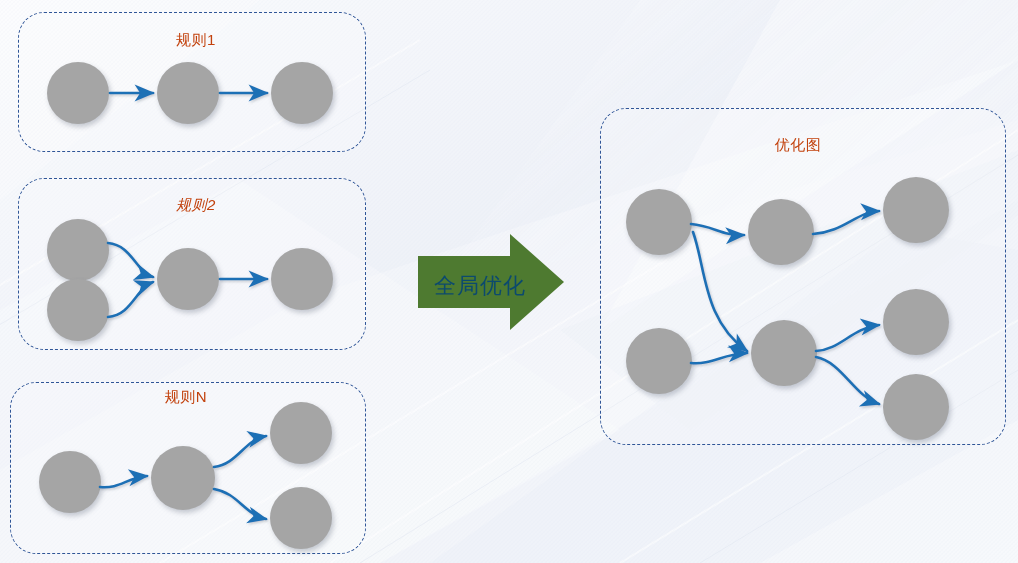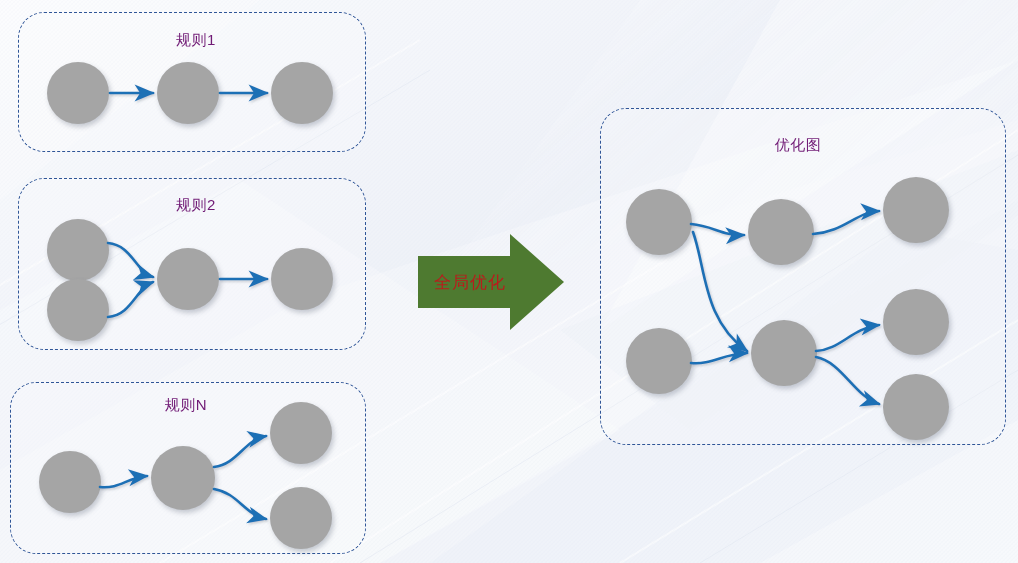--- a/index.html
+++ b/index.html
@@ -14,36 +14,36 @@
   #edges{position:absolute;left:0;top:0;width:1018px;height:563px;z-index:3;}
   .panel{
     position:absolute;z-index:2;
     border:1.6px dashed #2f5597;
     border-radius:26px;
     background:rgba(255,255,255,0.18);
     box-sizing:border-box;
   }
   .panel-title{
     position:absolute;z-index:4;
-    font-size:15px;color:#701a75;
+    font-size:15px;color:#c2410c;
     white-space:nowrap;
     text-align:center;
     letter-spacing:0.5px;
   }
   .node{
     position:absolute;z-index:2;
     border-radius:50%;
     background:#a5a5a5;
     box-shadow:2px 3px 5px rgba(80,90,110,0.30);
   }
   .arrowbox{position:absolute;z-index:2;}
   .arrowbox svg{display:block;}
   .arrow-label{
     position:absolute;z-index:4;
-    color:#b91c1c;font-size:17px;
+    color:#0c4a6e;font-size:22px;
     white-space:nowrap;letter-spacing:1px;
   }
 </style>
 </head>
 <body>
 
 <div id="stage">
 
   <svg id="bg" viewBox="0 0 1018 563" preserveAspectRatio="none">
     <defs>
@@ -86,28 +86,28 @@
     <rect width="1018" height="563" fill="url(#weave)" opacity="0.55"></rect>
   </svg>
 
   <div class="panel" style="left:18px;top:12px;width:348px;height:140px;"></div>
   <div class="panel-title" style="left:146px;top:31px;width:100px;">规则1</div>
   <div class="node" style="left:47px;top:62px;width:62px;height:62px;"></div>
   <div class="node" style="left:157px;top:62px;width:62px;height:62px;"></div>
   <div class="node" style="left:271px;top:62px;width:62px;height:62px;"></div>
 
   <div class="panel" style="left:18px;top:178px;width:348px;height:172px;"></div>
-  <div class="panel-title" style="left:146px;top:196px;width:100px;">规则2</div>
+  <div class="panel-title" style="left:146px;top:196px;width:100px;font-style:italic;">规则2</div>
   <div class="node" style="left:47px;top:219px;width:62px;height:62px;"></div>
   <div class="node" style="left:47px;top:279px;width:62px;height:62px;"></div>
   <div class="node" style="left:157px;top:248px;width:62px;height:62px;"></div>
   <div class="node" style="left:271px;top:248px;width:62px;height:62px;"></div>
 
   <div class="panel" style="left:10px;top:382px;width:356px;height:172px;"></div>
-  <div class="panel-title" style="left:136px;top:396px;width:100px;">规则N</div>
+  <div class="panel-title" style="left:136px;top:388px;width:100px;">规则N</div>
   <div class="node" style="left:39px;top:451px;width:62px;height:62px;"></div>
   <div class="node" style="left:151px;top:446px;width:64px;height:64px;"></div>
   <div class="node" style="left:270px;top:402px;width:62px;height:62px;"></div>
   <div class="node" style="left:270px;top:487px;width:62px;height:62px;"></div>
 
   <div class="panel" style="left:600px;top:108px;width:406px;height:337px;"></div>
   <div class="panel-title" style="left:748px;top:124px;width:100px;margin-top:12px;">优化图</div>
   <div class="node" style="left:626px;top:189px;width:66px;height:66px;"></div>
   <div class="node" style="left:748px;top:199px;width:66px;height:66px;"></div>
   <div class="node" style="left:883px;top:177px;width:66px;height:66px;"></div>

